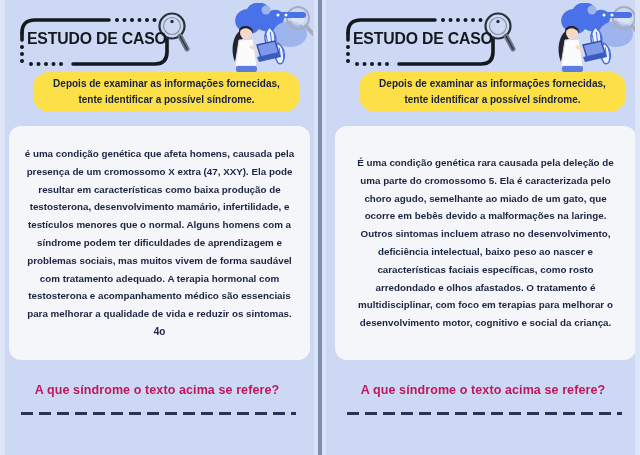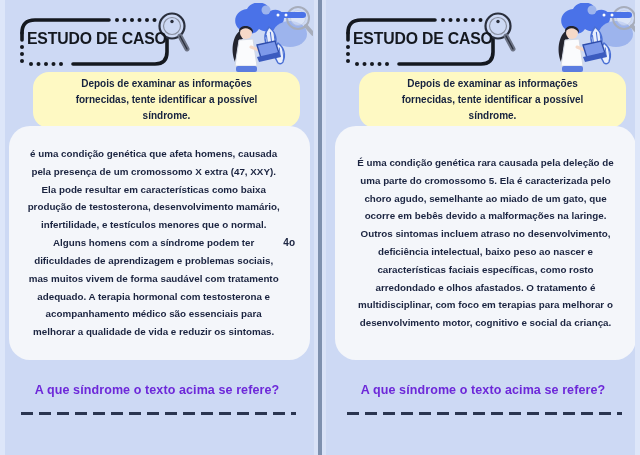--- a/index.html
+++ b/index.html
@@ -32,48 +32,48 @@
     font-size:17px;font-weight:800;letter-spacing:-.2px;color:#14181f;
     white-space:nowrap;
   }
 
   
   .illustration{position:absolute;top:3px;right:1px;width:92px;height:72px;}
 
   
   .instruction{
     position:absolute;top:72px;left:33px;right:14px;min-height:40px;
-    background:#fef9c3;border-radius:16px;
+    background:#fde047;border-radius:16px;
     display:flex;align-items:center;justify-content:center;
-    padding:4px 28px;box-sizing:border-box;
+    padding:4px 12px;box-sizing:border-box;
   }
   .instruction span{
     font-size:10px;font-weight:700;color:#16223f;text-align:center;line-height:1.6;
   }
 
   
   .card{
     position:absolute;top:126px;left:9px;right:4px;height:234px;
-    background:#f4f6fa;border-radius:21px;
-    display:flex;flex-direction:row;align-items:center;justify-content:center;
+    background:#f4f6fa;border-radius:12px;
+    display:flex;flex-direction:column;align-items:center;justify-content:center;
     padding:10px 15px;box-sizing:border-box;
   }
   .card p{
     margin:0;font-size:9.8px;font-weight:700;color:#1b2440;
     text-align:center;line-height:1.82;
   }
   .card .footnote{
     font-size:10px;font-weight:700;color:#1b2440;line-height:1.8;text-align:left;
   }
   .card .footnote:empty{display:none;}
 
   
   .question{
     position:absolute;top:383px;left:0;right:0;margin:0;
-    font-size:12.5px;font-weight:800;color:#6d28d9;text-align:center;letter-spacing:.1px;
+    font-size:12.5px;font-weight:800;color:#be185d;text-align:center;letter-spacing:.1px;
   }
   .answer-line{
     position:absolute;top:412px;left:21px;right:18px;height:3px;
     background:repeating-linear-gradient(90deg,#2a3550 0 12px,transparent 12px 18px);
   }
 </style>
 </head>
 <body>
 
 <svg width="0" height="0" style="position:absolute">

